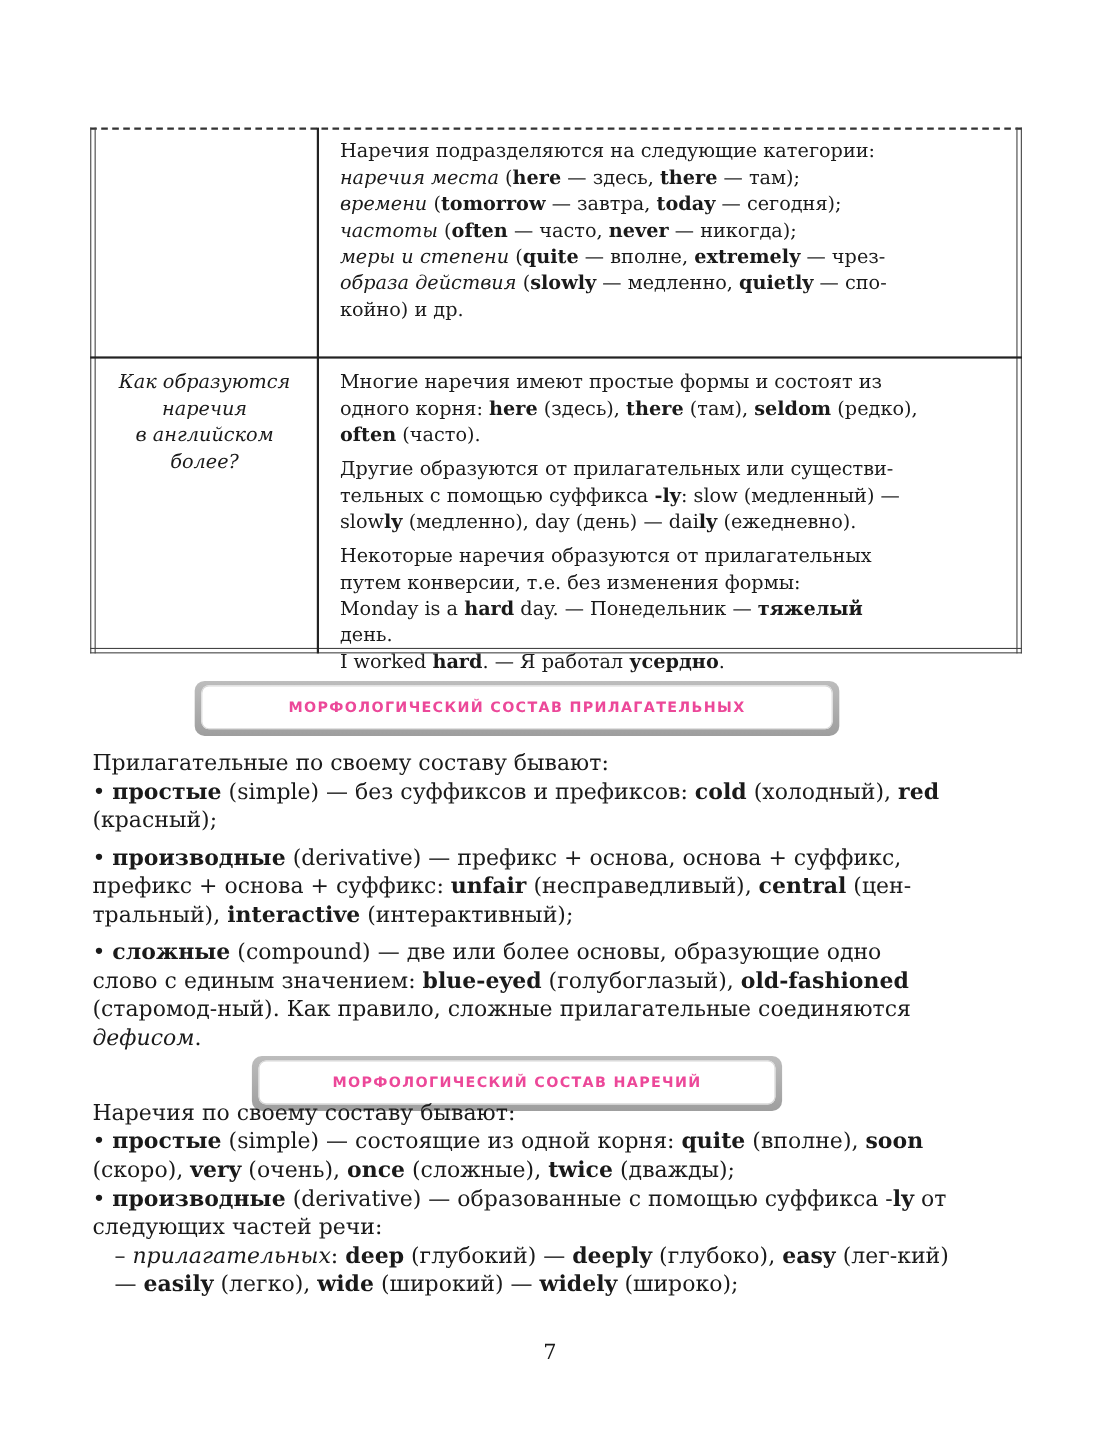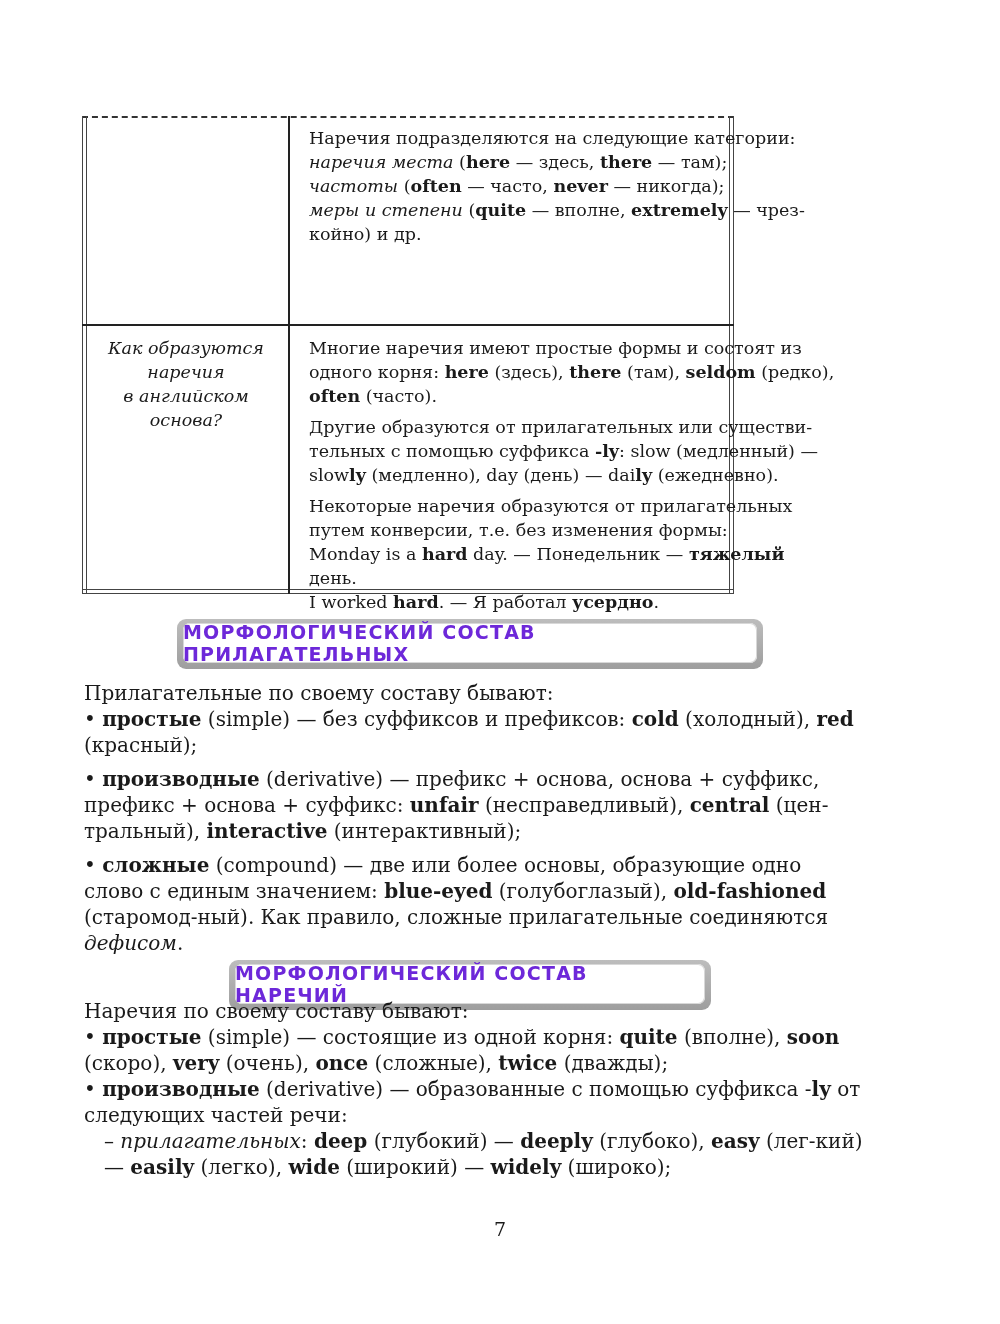--- a/index.html
+++ b/index.html
@@ -20,21 +20,21 @@
       left: 0; top: 0;
       width: 1000px;
       height: 1324px;
     }
 
     
     .tbl {
       position: absolute;
       left: 82px;
       top: 116px;
-      width: 652px;
+      width: 847px;
       height: 478px;
     }
     .tbl-top-dash {
       position: absolute;
       left: 0; right: 0; top: 0;
       height: 0;
       border-top: 2px dashed #333;
     }
     .tbl-left {
       position: absolute;
@@ -112,23 +112,23 @@
     }
     .sec-head-inner {
       background: #ffffff;
       border-radius: 7px;
       height: 100%;
       display: flex;
       align-items: center;
       justify-content: center;
       font-family: "DejaVu Sans", "Liberation Sans", sans-serif;
       font-weight: bold;
-      font-size: 19px;
+      font-size: 13px;
       letter-spacing: 1.2px;
-      color: #6d28d9;
+      color: #ec4899;
       box-shadow: inset 0 0 0 1px #d8d8d8;
     }
     .sh1 { left: 177px; top: 619px; width: 586px; }
     .sh2 { left: 229px; top: 960px; width: 482px; }
 
     
     .body-block {
       position: absolute;
       left: 84px;
       width: 780px;
@@ -158,30 +158,32 @@
     <div class="tbl-top-dash"></div>
     <div class="tbl-left"></div>
     <div class="tbl-right"></div>
     <div class="tbl-bottom"></div>
     <div class="tbl-colsep"></div>
     <div class="tbl-rowsep"></div>
 
     <div class="cell cell-r1">
       <span class="line">Наречия подразделяются на следующие категории:</span>
       <span class="line"><span class="i">наречия места</span> (<span class="b">here</span> — <span>здесь</span>, <span class="b">there</span> — <span>там</span>);</span>
+      <span class="line"><span class="i">времени</span> (<span class="b">tomorrow</span> — <span>завтра</span>, <span class="b">today</span> — <span>сегодня</span>);</span>
       <span class="line"><span class="i">частоты</span> (<span class="b">often</span> — <span>часто</span>, <span class="b">never</span> — <span>никогда</span>);</span>
       <span class="line"><span class="i">меры и степени</span> (<span class="b">quite</span> — <span>вполне</span>, <span class="b">extremely</span> — <span>чрез-</span></span>
+      <span class="line"><span class="i">образа действия</span> (<span class="b">slowly</span> — <span>медленно</span>, <span class="b">quietly</span> — <span>спо-</span></span>
       <span class="line"><span>койно</span>) <span>и др.</span></span>
     </div>
 
     <div class="cell cell-r2-left">
       <span class="line">Как образуются</span>
       <span class="line">наречия</span>
       <span class="line">в английском</span>
-      <span class="line">основа?</span>
+      <span class="line">более?</span>
     </div>
 
     <div class="cell cell-r2-right">
       <p><span>Многие наречия имеют простые формы и состоят из одного корня: </span><span class="b">here</span><span> (здесь), </span><span class="b">there</span><span> (там), </span><span class="b">seldom</span><span> (редко), </span><span class="b">often</span><span> (часто).</span></p>
       <p><span>Другие образуются от прилагательных или существи-тельных с помощью суффикса </span><span class="b">-ly</span><span>: slow (медленный) — slow</span><span class="b">ly</span><span> (медленно), day (день) — dai</span><span class="b">ly</span><span> (ежедневно).</span></p>
       <p>
         <span class="line">Некоторые наречия образуются от прилагательных путем конверсии, т.е. без изменения формы:</span>
         <span class="line"><span>Monday is a </span><span class="b">hard</span><span> day. — Понедельник — </span><span class="b">тяжелый</span><span> день.</span></span>
         <span class="line"><span>I worked </span><span class="b">hard</span><span>. — Я работал </span><span class="b">усердно</span><span>.</span></span>
       </p>

